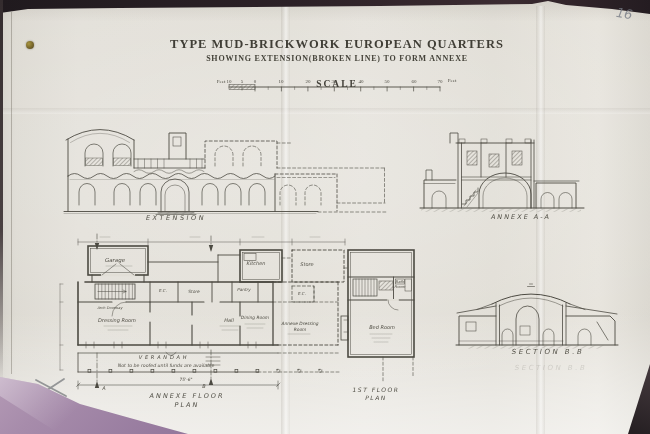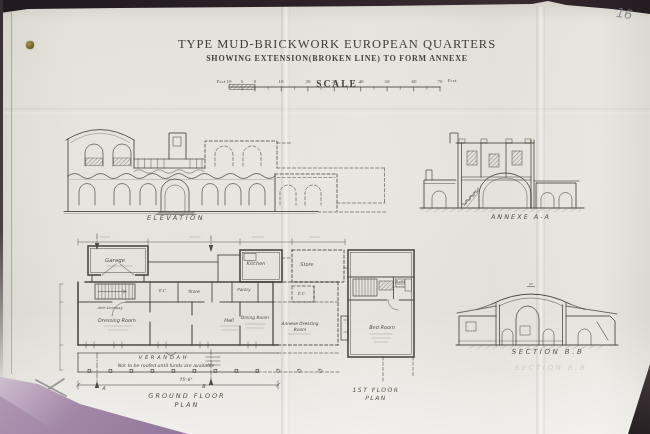--- a/index.html
+++ b/index.html
@@ -31,21 +31,21 @@
     clip-path:polygon(0 3px,38px 10px,80px 30px,130px 44px,188px 60px,60px 60px,0 22px);}
   .corner-dark{position:absolute;right:0;bottom:0;width:24px;height:70px;
     background:linear-gradient(200deg,#453a3e,#241e21);
     clip-path:polygon(24px 0,24px 70px,2px 70px);}
   .linework{position:absolute;left:0;top:0;}
   
   .lbl{position:absolute;transform:translateX(-50%);white-space:nowrap;color:#46443c;line-height:1;}
   .hand{font-family:"DejaVu Sans",sans-serif;font-style:italic;color:#514f46;}
   .block{font-family:"DejaVu Sans",sans-serif;font-style:italic;color:#4a483f;}
   .t-title{font-size:17px;letter-spacing:6px;font-weight:600;color:#3b3931;}
-  .t-sub{font-size:12.5px;letter-spacing:1px;font-weight:400;color:#403e36;}
+  .t-sub{font-size:12.5px;letter-spacing:1px;font-weight:700;color:#403e36;}
   .t-note{font-size:8px;letter-spacing:.8px;font-weight:600;color:#45433a;}
   .t-scale{font-size:9.5px;letter-spacing:2px;font-weight:600;color:#43413a;}
   .sn{font-size:5px;color:#4c4a42;font-family:"Liberation Serif",serif;}
   .ghost{opacity:.18;}
   .pencil{position:absolute;left:616px;top:6px;font-family:"DejaVu Sans",sans-serif;
     font-style:italic;font-size:13px;color:#767b85;transform:rotate(9deg);opacity:.8;}
 </style>
 </head>
 <body>
 
@@ -281,25 +281,25 @@
   <div class="lbl sn" style="left:255px;top:79px">0</div>
   <div class="lbl sn" style="left:281px;top:79px">10</div>
   <div class="lbl sn" style="left:308px;top:79px">20</div>
   <div class="lbl sn" style="left:334px;top:79px">30</div>
   <div class="lbl sn" style="left:361px;top:79px">40</div>
   <div class="lbl sn" style="left:387px;top:79px">50</div>
   <div class="lbl sn" style="left:414px;top:79px">60</div>
   <div class="lbl sn" style="left:440px;top:79px">70</div>
   <div class="lbl sn" style="left:452px;top:78px">Feet</div>
 
-  <div class="lbl hand" style="left:176px;top:215px;font-size:6.5px;letter-spacing:2.5px">ELEVATION</div>
+  <div class="lbl hand" style="left:176px;top:215px;font-size:6.5px;letter-spacing:2.5px">EXTENSION</div>
   <div class="lbl hand" style="left:521px;top:214px;font-size:6.5px;letter-spacing:2px">ANNEXE A-A</div>
   <div class="lbl hand" style="left:548px;top:349px;font-size:7px;letter-spacing:2.5px">SECTION B.B</div>
   <div class="lbl hand ghost" style="left:551px;top:365px;font-size:7px;letter-spacing:2.5px">SECTION B.B</div>
-  <div class="lbl hand" style="left:187px;top:393px;font-size:6.5px;letter-spacing:2px">GROUND FLOOR</div>
+  <div class="lbl hand" style="left:187px;top:393px;font-size:6.5px;letter-spacing:2px">ANNEXE FLOOR</div>
   <div class="lbl hand" style="left:187px;top:402px;font-size:6.5px;letter-spacing:2px">PLAN</div>
   <div class="lbl hand" style="left:376px;top:387px;font-size:6px;letter-spacing:1.5px">1ST FLOOR</div>
   <div class="lbl hand" style="left:376px;top:395px;font-size:6px;letter-spacing:1.5px">PLAN</div>
 
   <div class="lbl hand" style="left:115px;top:258px;font-size:5.5px">Garage</div>
   <div class="lbl hand" style="left:256px;top:261px;font-size:5px">Kitchen</div>
   <div class="lbl hand" style="left:307px;top:262px;font-size:5px">Store</div>
   <div class="lbl hand" style="left:163px;top:289px;font-size:4px">E.C.</div>
   <div class="lbl hand" style="left:194px;top:289.5px;font-size:4.3px">Store</div>
   <div class="lbl hand" style="left:244px;top:288px;font-size:4.2px">Pantry</div>

